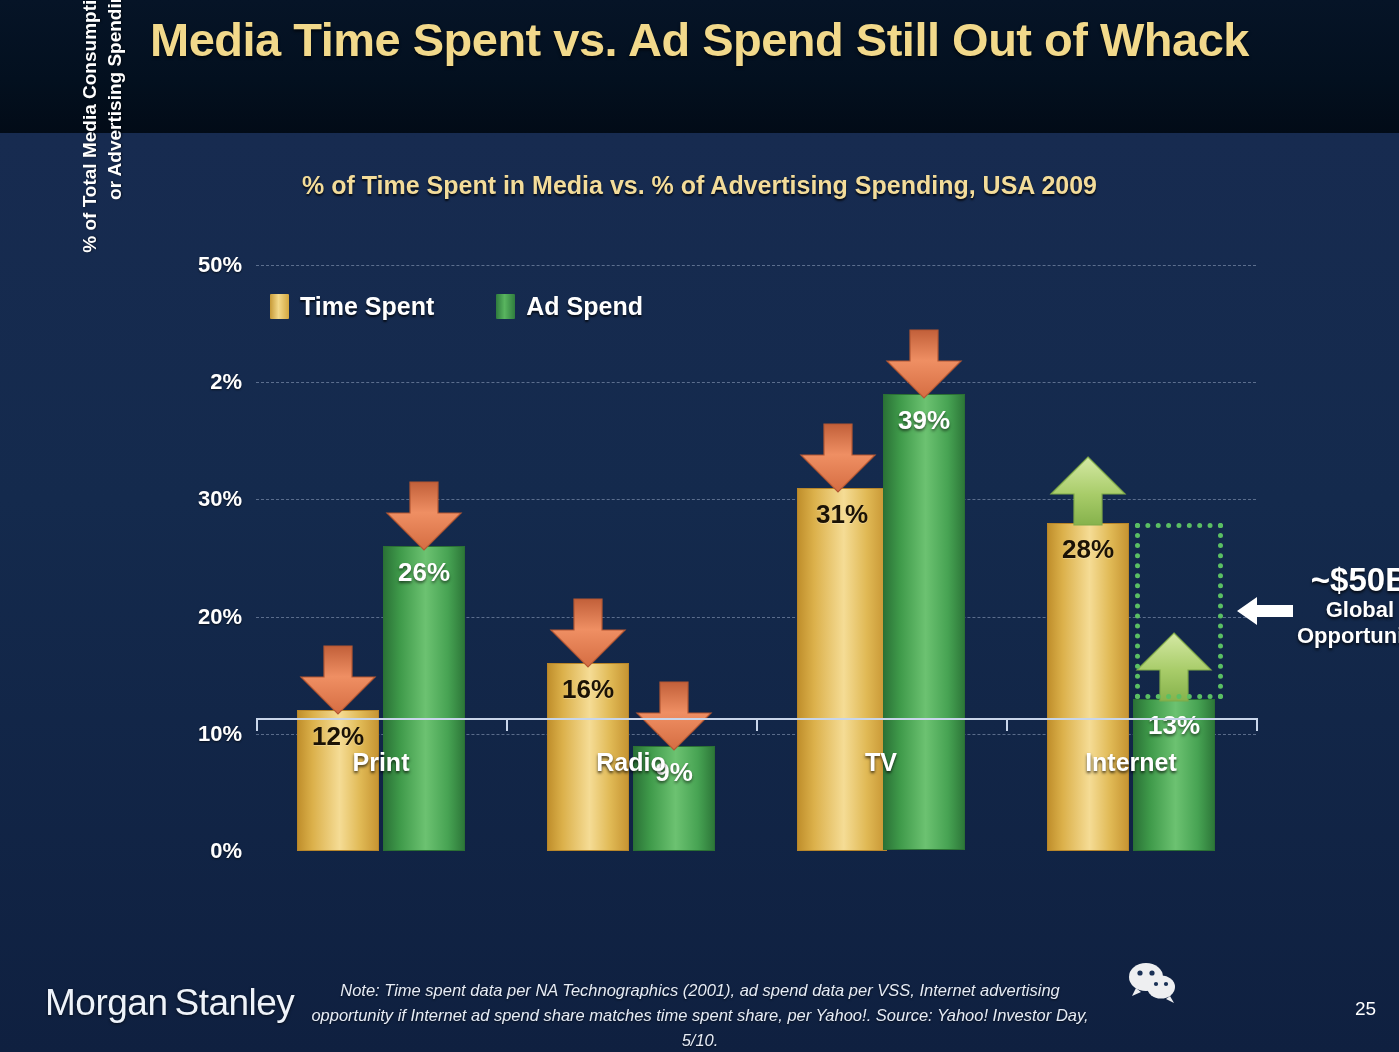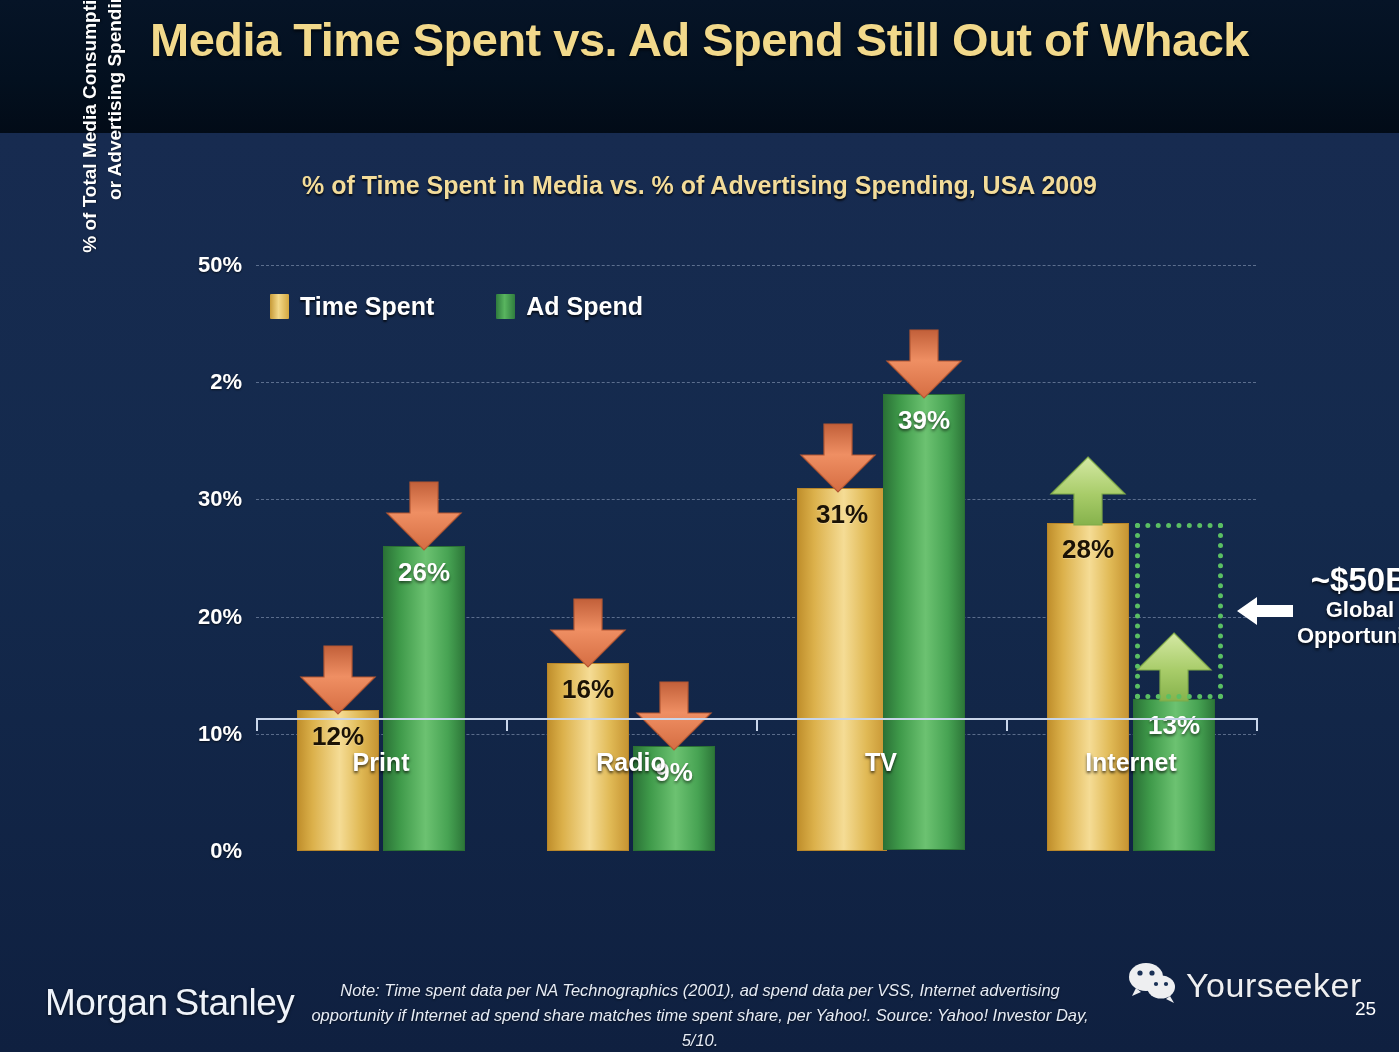--- a/index.html
+++ b/index.html
@@ -375,15 +375,14 @@
       <ellipse cx="18" cy="15" rx="17" ry="14" fill="#ffffff"></ellipse>
       <path d="M8 26 L4 34 L13 30 Z" fill="#ffffff"></path>
       <circle cx="12" cy="11" r="2.6" fill="#1b3358"></circle>
       <circle cx="24" cy="11" r="2.6" fill="#1b3358"></circle>
       <ellipse cx="33" cy="25" rx="14" ry="11.5" fill="#ffffff"></ellipse>
       <path d="M42 34 L46 41 L38 37 Z" fill="#ffffff"></path>
       <circle cx="28" cy="22" r="2.1" fill="#1b3358"></circle>
       <circle cx="38" cy="22" r="2.1" fill="#1b3358"></circle>
     </svg>
   </span>
-  <span id="watermark-text">Yourseeker</span>
 </div>
 <div id="page-number">25</div>
 
 </body></html>

